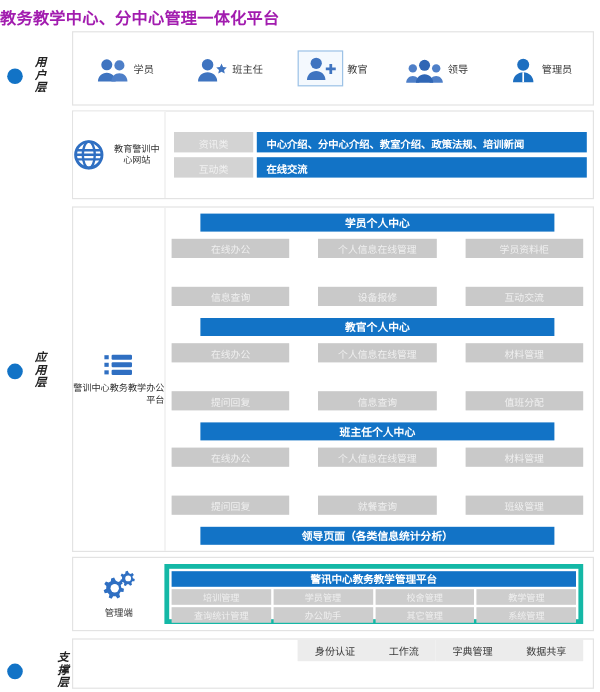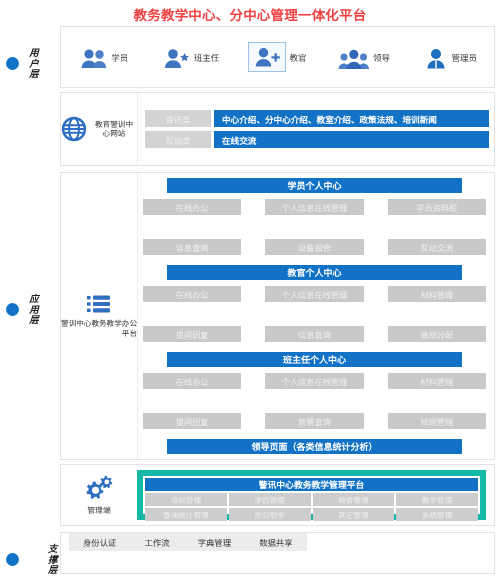--- a/index.html
+++ b/index.html
@@ -9,21 +9,21 @@
     background:#ffffff;
     font-family:"Liberation Sans","DejaVu Sans",sans-serif;
     color:#333;
     overflow:hidden;
   }
   .page{position:relative;width:500px;height:577px;}
 
   
   .title{
     position:absolute;left:0;top:4px;width:500px;
-    text-align:center;font-size:13.5px;font-weight:bold;color:#ef4444;
+    font-size:13.5px;font-weight:bold;color:#a21caf;
     letter-spacing:.2px;
   }
 
   
   .rail{position:absolute;left:0;top:24px;width:56px;height:553px;font-style:italic;}
   .rail-item{position:absolute;left:0;width:56px;display:flex;align-items:center;}
   .rail-dot{
     width:13px;height:13px;border-radius:50%;background:#1273c6;
     margin-left:6px;flex:0 0 auto;
   }
@@ -93,36 +93,36 @@
   .spacer{height:5px;}
 
   
   #mgmt-panel{top:464px;height:62px;display:flex;align-items:stretch;background:#fff;}
   .mgmt-brand{
     width:76px;flex:0 0 76px;display:flex;flex-direction:column;
     align-items:center;justify-content:center;gap:3px;
   }
   .mgmt-brand .cap{font-size:7.8px;color:#333;}
   .mgmt-body{
-    flex:1;margin:5px 8px 5px 0;border:6px solid #14b8a6;box-sizing:border-box;
+    flex:1;margin:5px 8px 5px 0;border:4px solid #14b8a6;box-sizing:border-box;
     display:flex;flex-direction:column;padding:2px;gap:2px;background:#fff;
   }
   .mgmt-title{
     height:15px;background:#1273c6;color:#fff;font-size:8.8px;font-weight:bold;
     display:flex;align-items:center;justify-content:center;
   }
   .mgrid{display:grid;grid-template-columns:repeat(4,1fr);gap:2px;}
   .mcell{
     height:13px;background:#cdcdcd;color:#efefef;font-size:7.6px;
     display:flex;align-items:center;justify-content:center;
   }
 
   
   #sup-panel{top:532px;height:42px;display:flex;flex-direction:column;justify-content:center;gap:4px;padding:4px 8px;background:#fff;}
-  .sup-row{display:flex;align-items:center;justify-content:flex-start;margin-top:28px;}
+  .sup-row{display:flex;align-items:center;justify-content:flex-end;margin-top:28px;}
   .sup-cell{
     background:#ececec;color:#3a3a3a;font-size:8.4px;
     padding:3px 14px;
   }
   .sup-wide{
     background:#f0f0f0;color:#3a3a3a;font-size:8.4px;
     padding:3px 10px;width:100%;box-sizing:border-box;
   }
 
   svg{display:block;}

